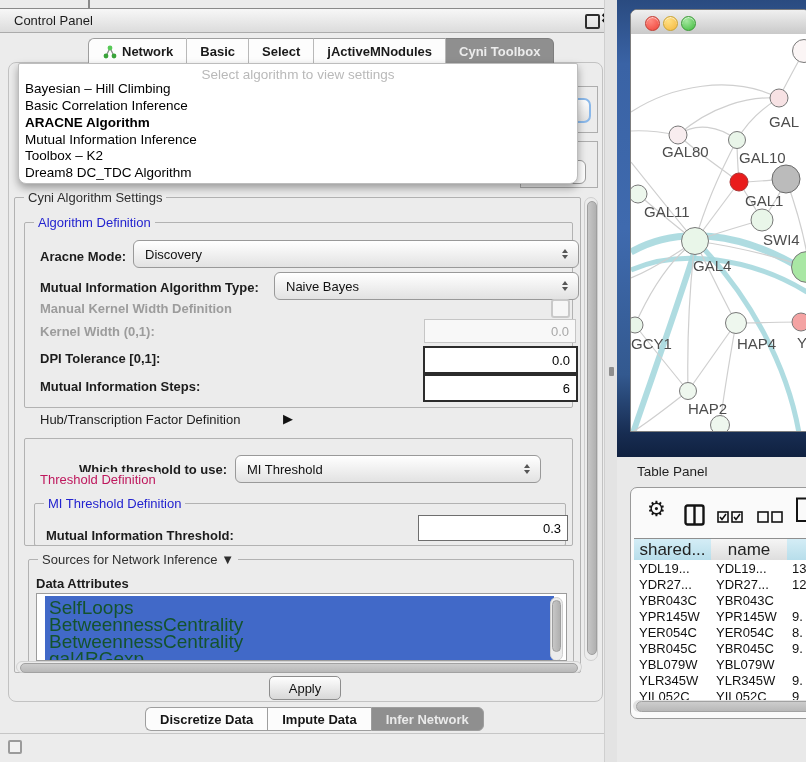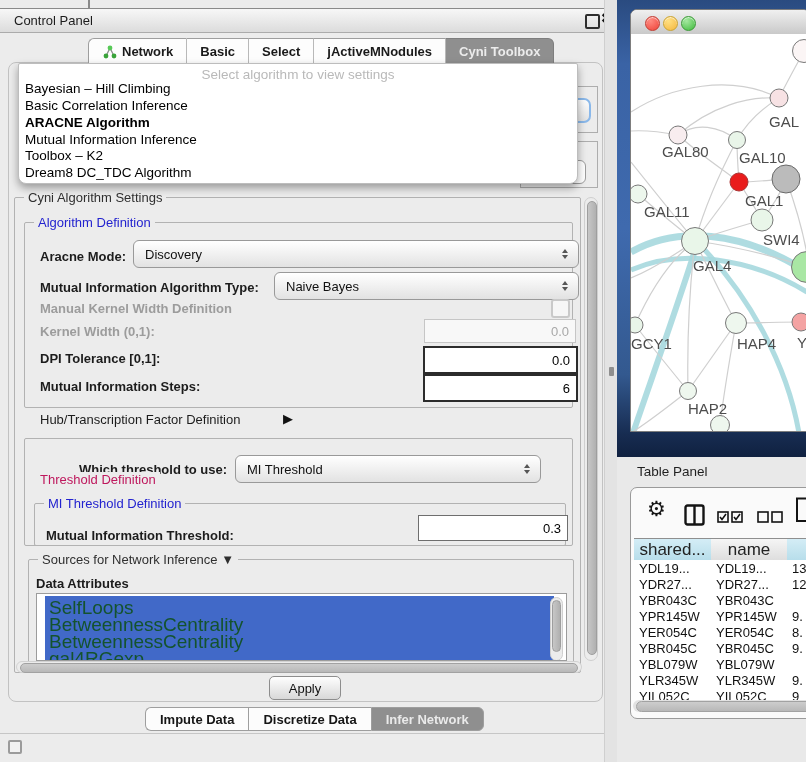--- a/index.html
+++ b/index.html
@@ -219,22 +219,22 @@
 <div class="abs sbv" style="left:584px;top:197px;width:14px;height:464px">
   <div class="sbthumb" style="left:2px;top:3px;width:8px;height:452px"></div>
 </div>
 <div class="abs" style="left:16px;top:661px;width:566px;height:12px;background:#ececec;border:1px solid #d2d2d2;border-radius:6px">
   <div class="sbh-thumb" style="left:3px;top:1px;width:556px;height:8px"></div>
 </div>
 
 <div class="btn" style="left:269px;top:676px;width:70px;height:22px">Apply</div>
 
 <div class="abs btabs">
+  <div class="btab">Discretize Data</div>
   <div class="btab">Impute Data</div>
-  <div class="btab">Discretize Data</div>
   <div class="btab sel">Infer Network</div>
 </div>
 
 <div class="abs divline"></div>
 <div class="abs dock-ic"></div>
 
 <div class="abs splitpane">
   <div class="grip"></div>
 </div>
 

